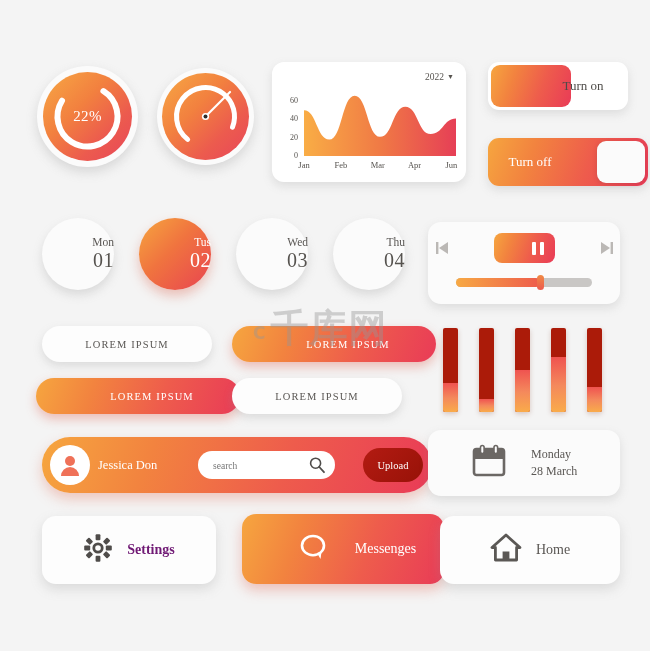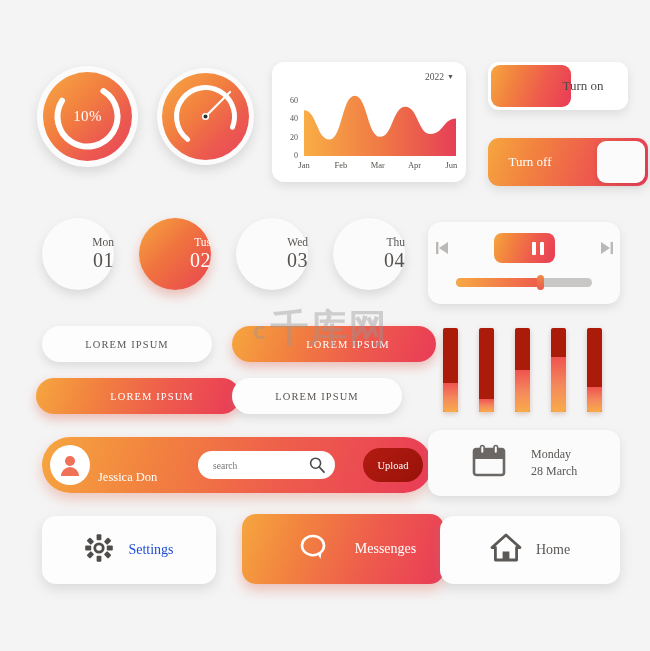--- a/index.html
+++ b/index.html
@@ -94,40 +94,40 @@
   .bar{position:absolute;top:0;width:15px;height:84px;border-radius:2px;background:#ab1b09;
        box-shadow:0 2px 5px rgba(130,60,40,.25);overflow:hidden;}
   .bar .bfill{position:absolute;left:0;bottom:0;width:15px;
        background:linear-gradient(180deg,#ef5350 0%,#f4895c 52%,#f9ab4a 100%);}
 
   
   #userbar{left:42px;top:437px;width:362px;height:56px;border-radius:28px;
        box-shadow:0 6px 13px rgba(225,120,100,.38);}
   #avatar{position:absolute;left:8px;top:8px;width:40px;height:40px;border-radius:50%;background:#fff;
        display:flex;align-items:center;justify-content:center;}
-  #uname{position:absolute;left:56px;top:12px;height:56px;display:flex;align-items:center;
+  #uname{position:absolute;left:56px;top:0;height:56px;display:flex;align-items:center;
        font-size:12.5px;color:#fff;}
   #searchbox{position:absolute;left:156px;top:14px;width:137px;height:28px;border-radius:14px;background:#fff;}
   #searchbox input{position:absolute;left:13px;top:0;width:92px;height:28px;border:0;outline:0;
        background:transparent;font-family:"Liberation Serif",serif;font-size:9.5px;color:#6c6967;}
   #searchbox .mag{position:absolute;right:9px;top:5px;width:18px;height:18px;color:#4f4c4a;}
   #upload{position:absolute;right:9px;top:11px;width:60px;height:34px;border-radius:17px;
        background:linear-gradient(135deg,#b31b12,#981208);display:flex;align-items:center;
        justify-content:center;font-size:10.5px;color:#fff;}
 
   
   #calcard{left:428px;top:430px;width:192px;height:66px;border-radius:13px;background:#fbfbfb;
        display:flex;align-items:center;gap:24px;padding-left:43px;box-sizing:border-box;}
   #calcard .ctext{font-size:12px;color:#5a5754;line-height:1.45;}
 
   
   #settings{left:42px;top:516px;width:174px;height:68px;border-radius:14px;background:#fdfdfd;
        display:flex;align-items:center;justify-content:center;gap:14px;
        box-shadow:0 5px 12px rgba(150,150,150,.28);}
-  #settings .slbl{font-size:14px;color:#1d4ed8;}
+  #settings .slbl{font-size:14px;color:#701a75;font-weight:bold;}
   #messenges{left:242px;top:514px;width:174px;height:70px;border-radius:14px;
        display:flex;align-items:center;justify-content:center;gap:27px;
        box-shadow:0 6px 13px rgba(225,110,95,.4);}
   #messenges .mlbl{font-size:14px;color:#fff;}
   #home{left:440px;top:516px;width:180px;height:68px;border-radius:14px;background:#fdfdfd;
        display:flex;align-items:center;justify-content:center;gap:14px;
        box-shadow:0 5px 12px rgba(150,150,150,.28);}
   #home .hlbl{font-size:14px;color:#5a5754;}
 
   
@@ -140,21 +140,21 @@
 </head>
 <body>
 
 <div class="stage">
 
   <div class="card" id="ring">
     <div class="inner"></div>
     <svg width="89" height="89" viewBox="0 0 89 89">
       <circle cx="44.5" cy="44.5" r="30" fill="none" stroke="#ffffff" stroke-width="6" stroke-linecap="round" stroke-dasharray="141 188" transform="rotate(-58 44.5 44.5)"></circle>
     </svg>
-    <div class="pct">10%</div>
+    <div class="pct">22%</div>
   </div>
 
   <div class="card" id="gauge">
     <div class="inner"></div>
     <svg width="87" height="87" viewBox="0 0 87 87">
       <circle cx="43.5" cy="43.5" r="29" fill="none" stroke="#ffffff" stroke-width="5" stroke-linecap="round" stroke-dasharray="128 183" transform="rotate(128 43.5 43.5)"></circle>
       <line x1="43.5" y1="43.5" x2="68" y2="19" stroke="#ffffff" stroke-width="2.2" stroke-linecap="round"></line>
       <circle cx="43.5" cy="43.5" r="3.6" fill="#ffffff"></circle>
       <circle cx="43.5" cy="43.5" r="2" fill="#2b2b2b"></circle>
     </svg>

